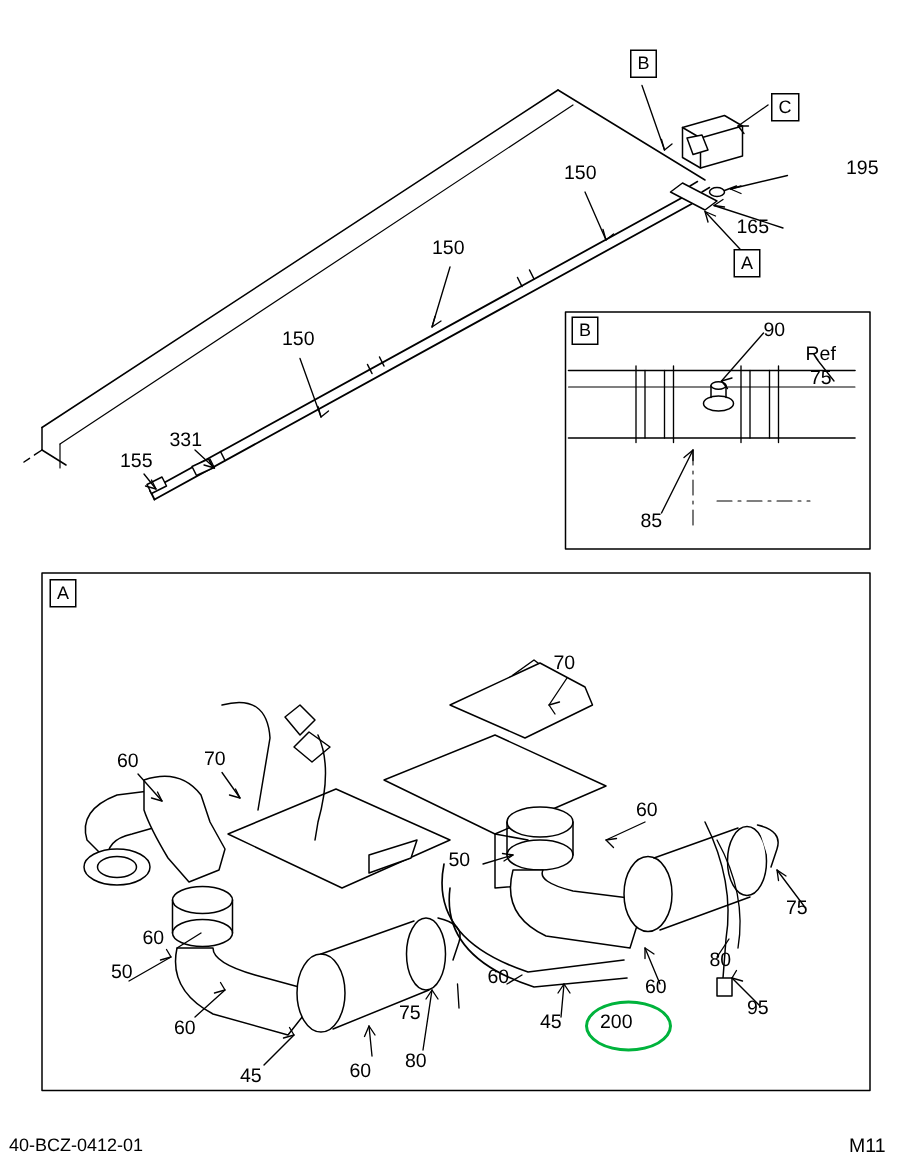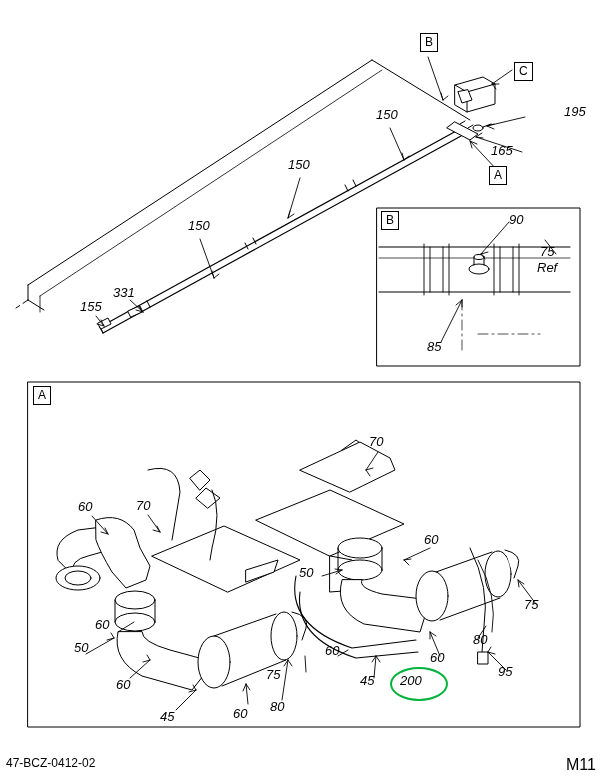--- a/index.html
+++ b/index.html
@@ -27,42 +27,41 @@
     width: 610px;
     height: 777px;
   }
   .lbl {
     position: absolute;
     font-size: 13px;
     line-height: 14px;
     color: #000;
     white-space: nowrap;
     font-family: "Liberation Sans", sans-serif;
-    font-style: italic;
   }
   .boxed {
     position: absolute;
     font-size: 12px;
     line-height: 12px;
     border: 1px solid #000;
     padding: 2px 4px 3px 4px;
     background: #fff;
     font-family: "Liberation Sans", sans-serif;
   }
   .footer-left {
     position: absolute;
     left: 6px;
     top: 756px;
     font-size: 12px;
   }
   .footer-right {
     position: absolute;
     left: 566px;
     top: 756px;
-    font-size: 16px;
+    font-size: 13px;
   }
   .circle-hl {
     position: absolute;
     border: 2px solid #00b33c;
     border-radius: 50%;
   }
 </style>
 </head>
 <body>
 
@@ -246,21 +245,21 @@
 
   <div class="lbl" style="left:376px; top:108px;">150</div>
   <div class="lbl" style="left:288px; top:158px;">150</div>
   <div class="lbl" style="left:188px; top:219px;">150</div>
   <div class="lbl" style="left:524px; top:105px;margin-left:40px;">195</div>
   <div class="lbl" style="left:491px; top:144px;">165</div>
   <div class="lbl" style="left:113px; top:286px;">331</div>
   <div class="lbl" style="left:80px; top:300px;text-align:center;">155</div>
 
   <div class="lbl" style="left:509px; top:213px;">90</div>
-  <div class="lbl" style="left:537px; top:229px;margin-top:32px;">Ref</div>
+  <div class="lbl" style="left:537px; top:229px;">Ref</div>
   <div class="lbl" style="left:540px; top:245px;">75</div>
   <div class="lbl" style="left:427px; top:340px;">85</div>
 
   <div class="lbl" style="left:369px; top:435px;">70</div>
   <div class="lbl" style="left:78px; top:500px;">60</div>
   <div class="lbl" style="left:136px; top:499px;">70</div>
   <div class="lbl" style="left:424px; top:533px;">60</div>
   <div class="lbl" style="left:299px; top:566px;">50</div>
   <div class="lbl" style="left:95px; top:618px;">60</div>
   <div class="lbl" style="left:74px; top:641px;">50</div>
@@ -272,16 +271,16 @@
   <div class="lbl" style="left:325px; top:644px;">60</div>
   <div class="lbl" style="left:360px; top:674px;">45</div>
   <div class="lbl" style="left:400px; top:674px;">200</div>
   <div class="lbl" style="left:430px; top:651px;">60</div>
   <div class="lbl" style="left:473px; top:633px;">80</div>
   <div class="lbl" style="left:498px; top:665px;">95</div>
   <div class="lbl" style="left:524px; top:598px;">75</div>
 
   <div class="circle-hl" style="left:390px; top:667px; width:54px; height:30px;"></div>
 
-  <div class="footer-left">47-BCZ-0412-02</div>
+  <div class="footer-left">40-BCZ-0412-01</div>
   <div class="footer-right">M11</div>
 
 </div>
 
 </body></html>

